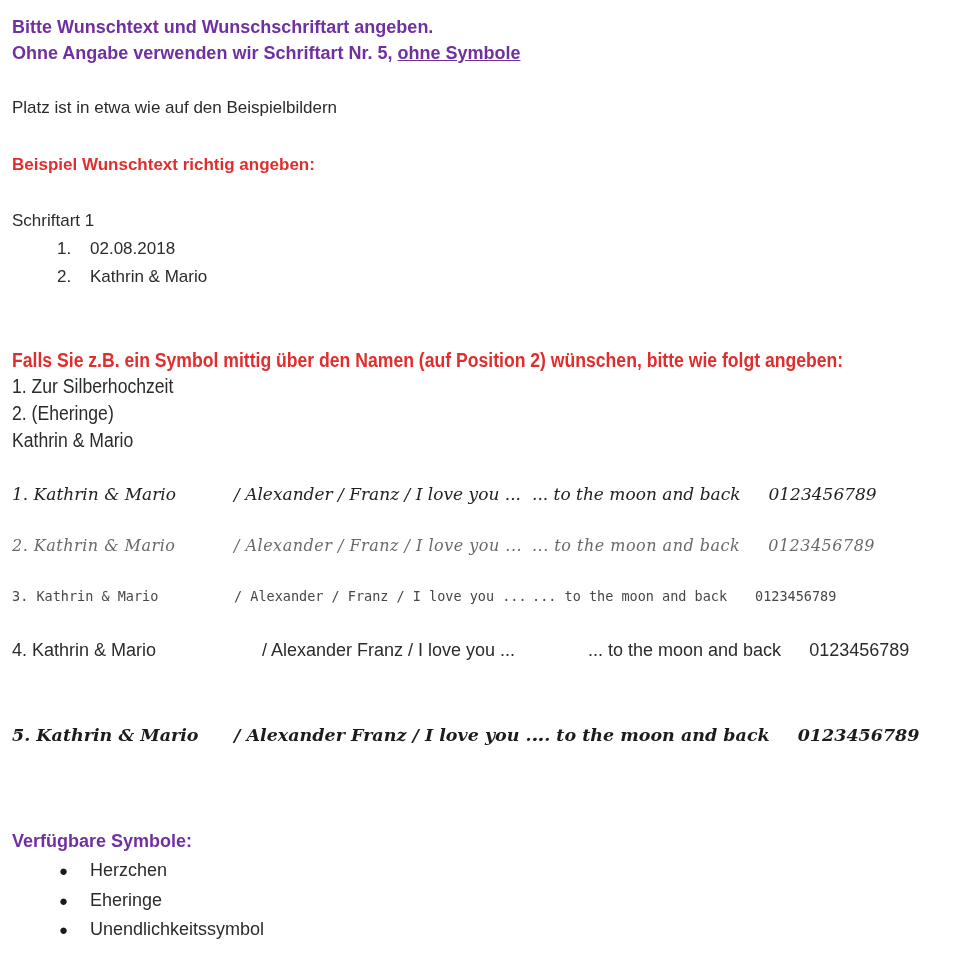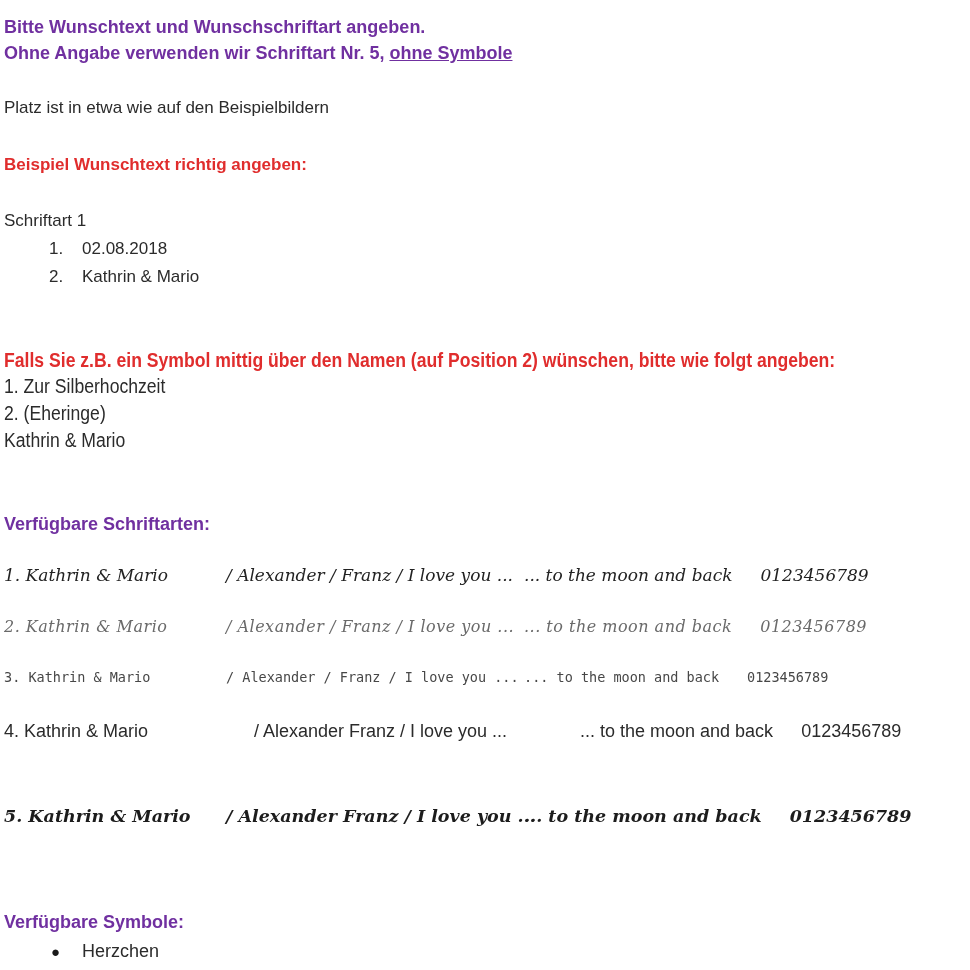--- a/index.html
+++ b/index.html
@@ -9,21 +9,21 @@
     width: 970px;
     height: 970px;
     overflow: hidden;
     font-family: "Liberation Sans", sans-serif;
     color: #2b2b2b;
   }
   .page {
     width: 970px;
     height: 970px;
     box-sizing: border-box;
-    padding: 14px 12px 0 4px;
+    padding: 14px 12px 0 12px;
     background: #ffffff;
   }
   
   .intro-heading {
     color: #7030A0;
     font-weight: bold;
     font-size: 18px;
     line-height: 26px;
   }
   .underlined { text-decoration: underline; }
@@ -135,21 +135,20 @@
     </div>
   </div>
 
   <div class="narrow-heading narrow">Falls Sie z.B. ein Symbol mittig über den Namen (auf Position 2) wünschen, bitte wie folgt angeben:</div>
   <div>
     <div class="narrow-line narrow">1. Zur Silberhochzeit</div>
     <div class="narrow-line narrow">2. (Eheringe)</div>
     <div class="narrow-line narrow">Kathrin &amp; Mario</div>
   </div>
 
-  <div class="purple-heading fonts-heading">Verfügbare Schriftarten:</div>
 
   <div class="samples">
     <div class="sample-row fs1">
       <span class="col-left">1. Kathrin &amp; Mario</span>
       <span class="col-mid">/ Alexander / Franz /  I love you ...</span>
       <span class="col-right"><span>... to the moon and back</span><span class="digits">0123456789</span></span>
     </div>
     <div class="sample-row fs2">
       <span class="col-left">2. Kathrin &amp; Mario</span>
       <span class="col-mid">/ Alexander / Franz / I love you ...</span>

